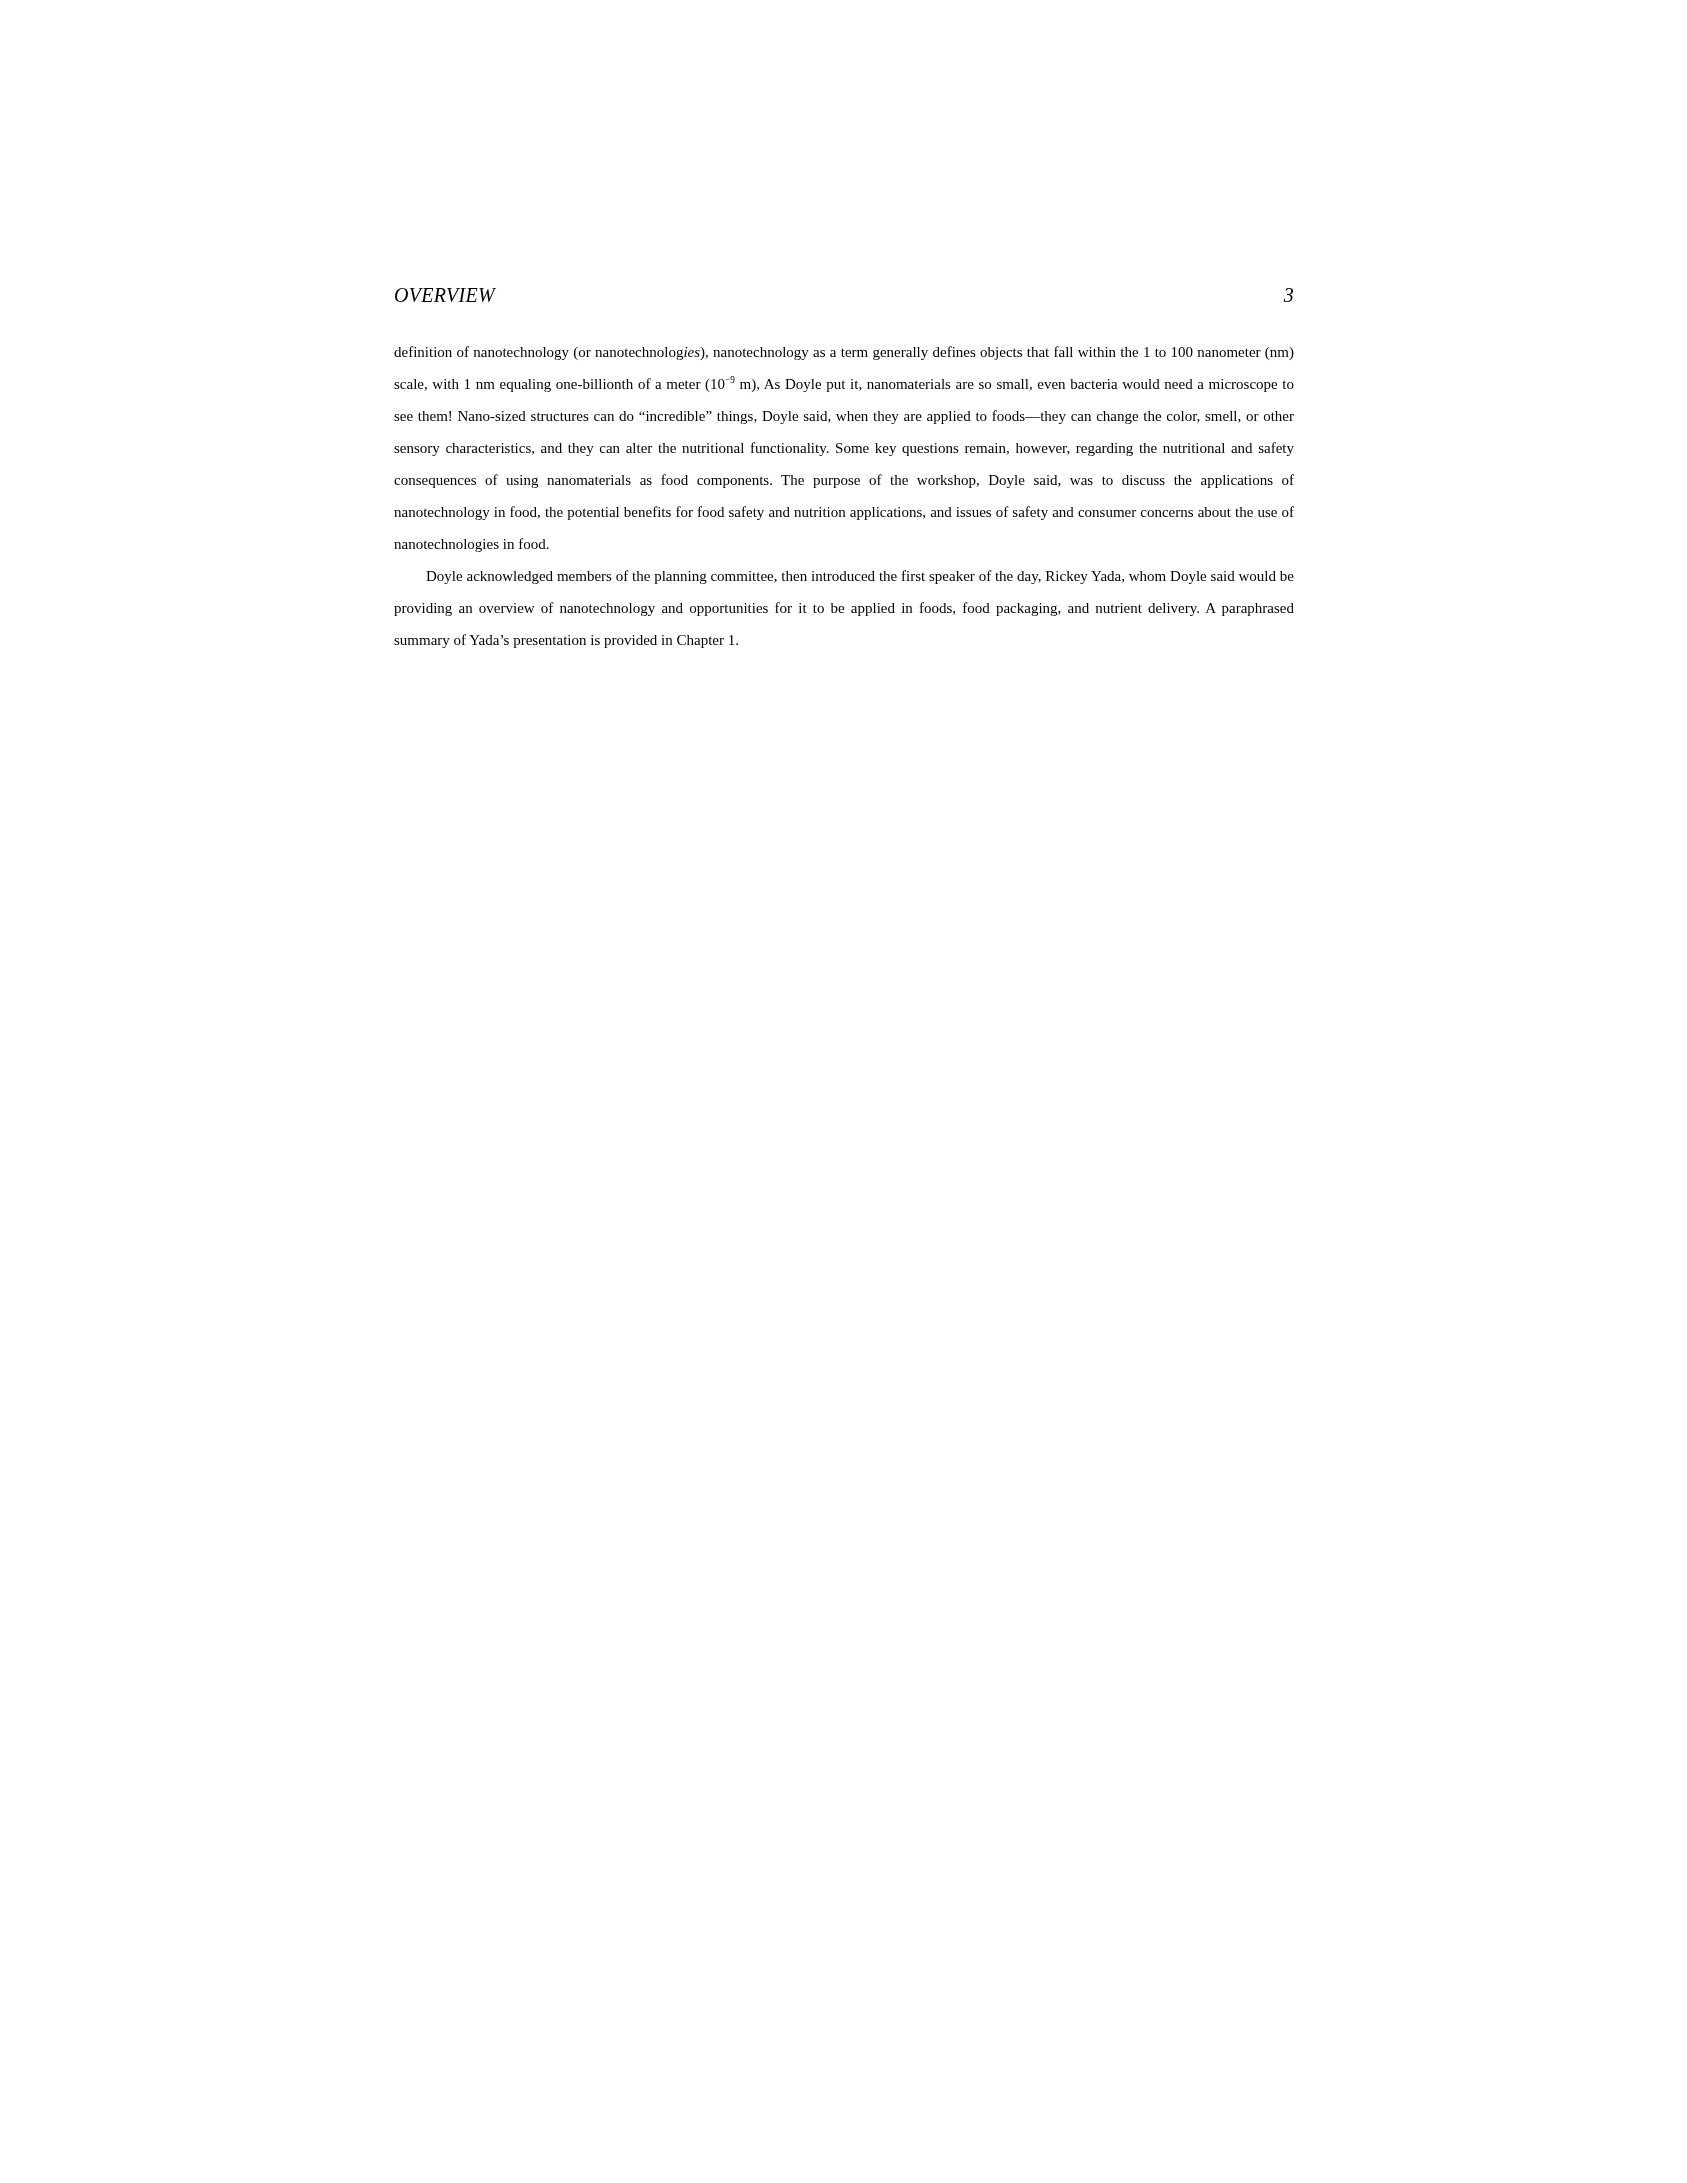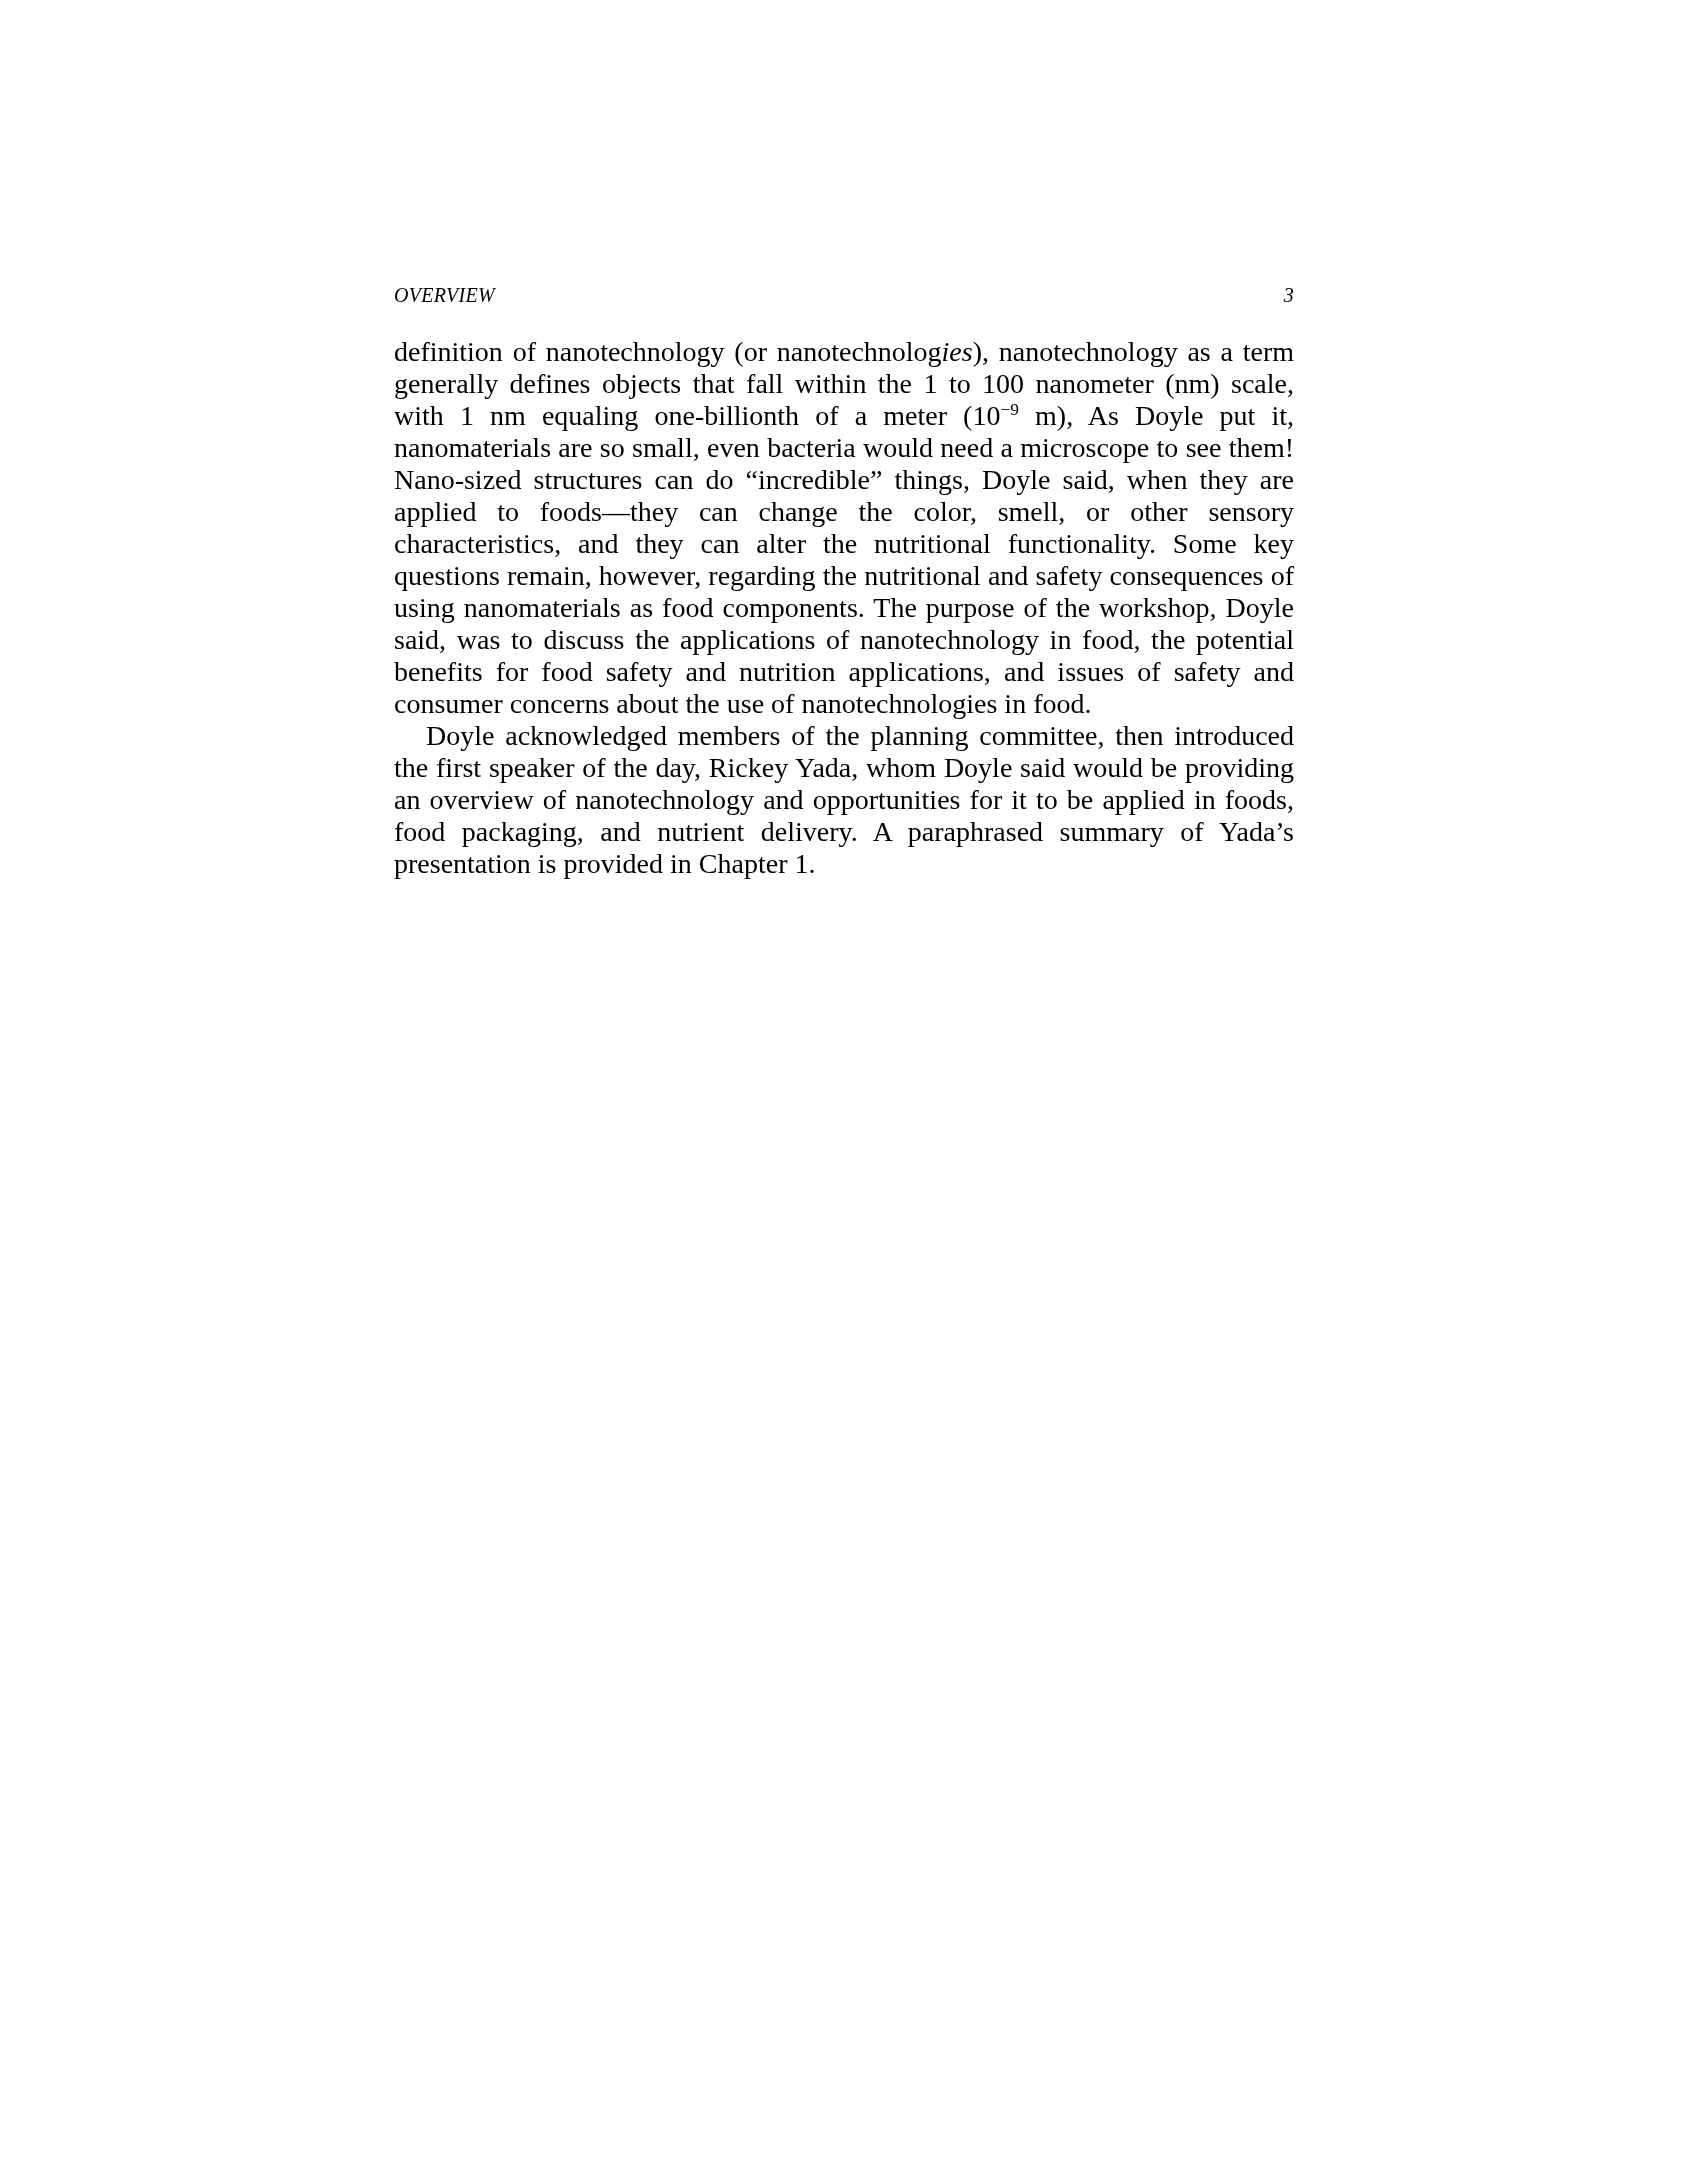--- a/index.html
+++ b/index.html
@@ -34,21 +34,21 @@
   }
   .running-head .head-title {
     font-style: italic;
   }
   .running-head .folio {
     font-style: italic;
     font-size: 20px;
   }
   p.body-text {
     margin: 0;
-    font-size: 28px;
+    font-size: 15px;
     line-height: 32px;
     text-align: justify;
     text-justify: inter-word;
     hyphens: none;
   }
   p.body-text + p.body-text {
     text-indent: 32px;
   }
   sup {
     font-size: 0.62em;

